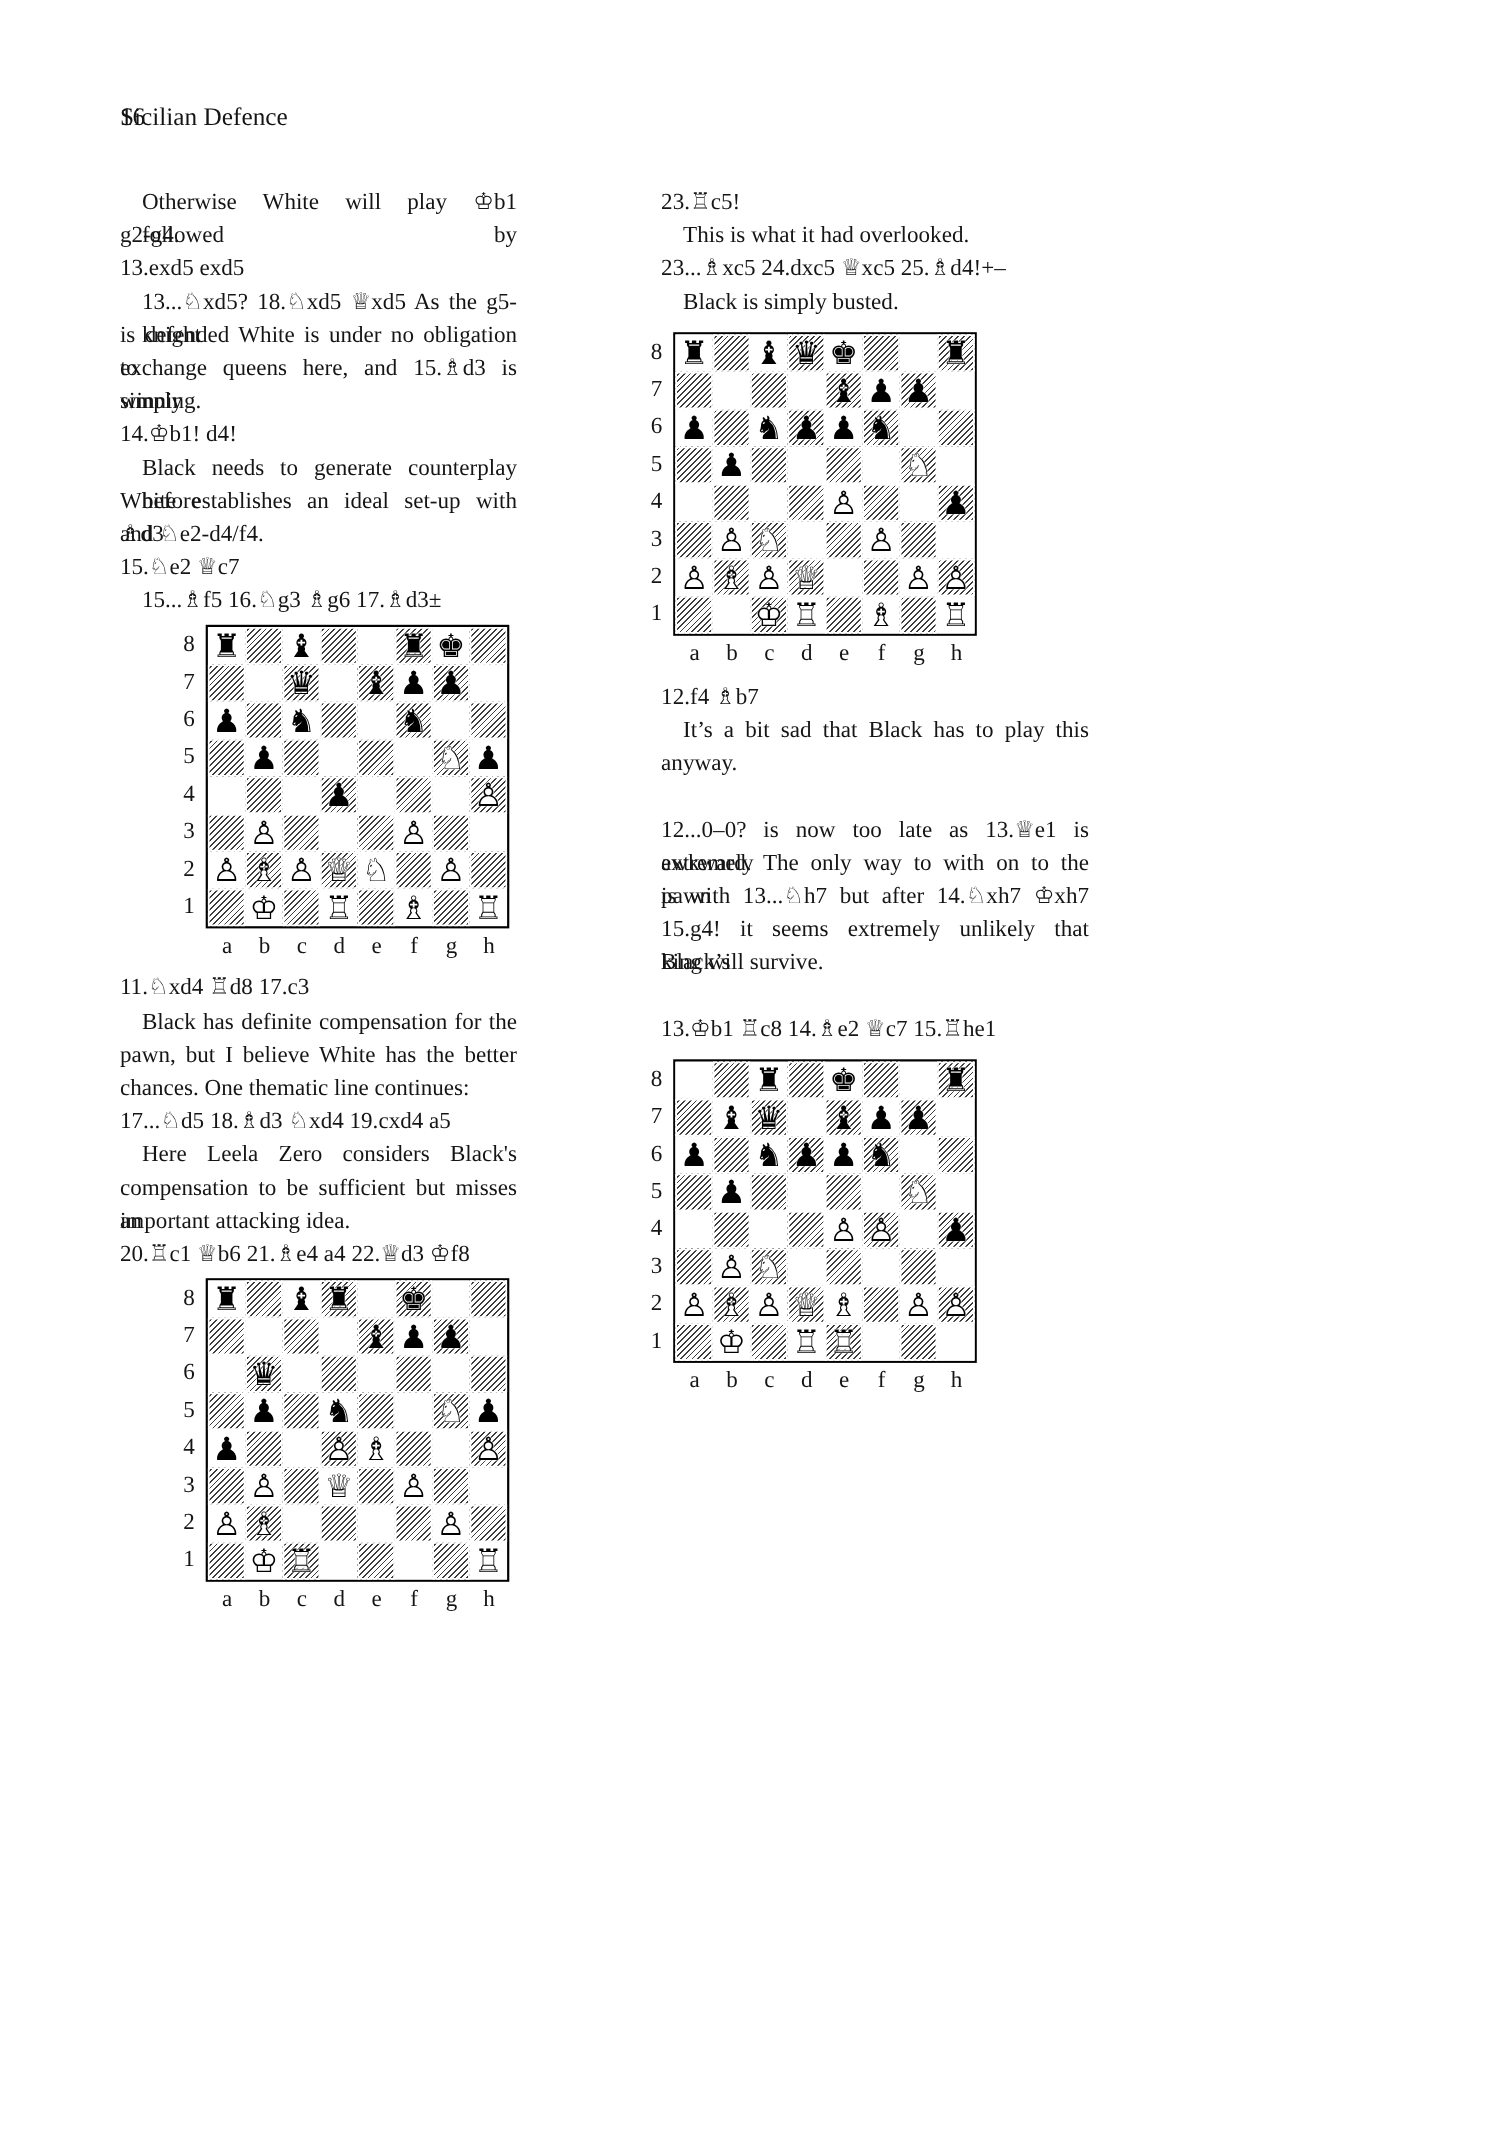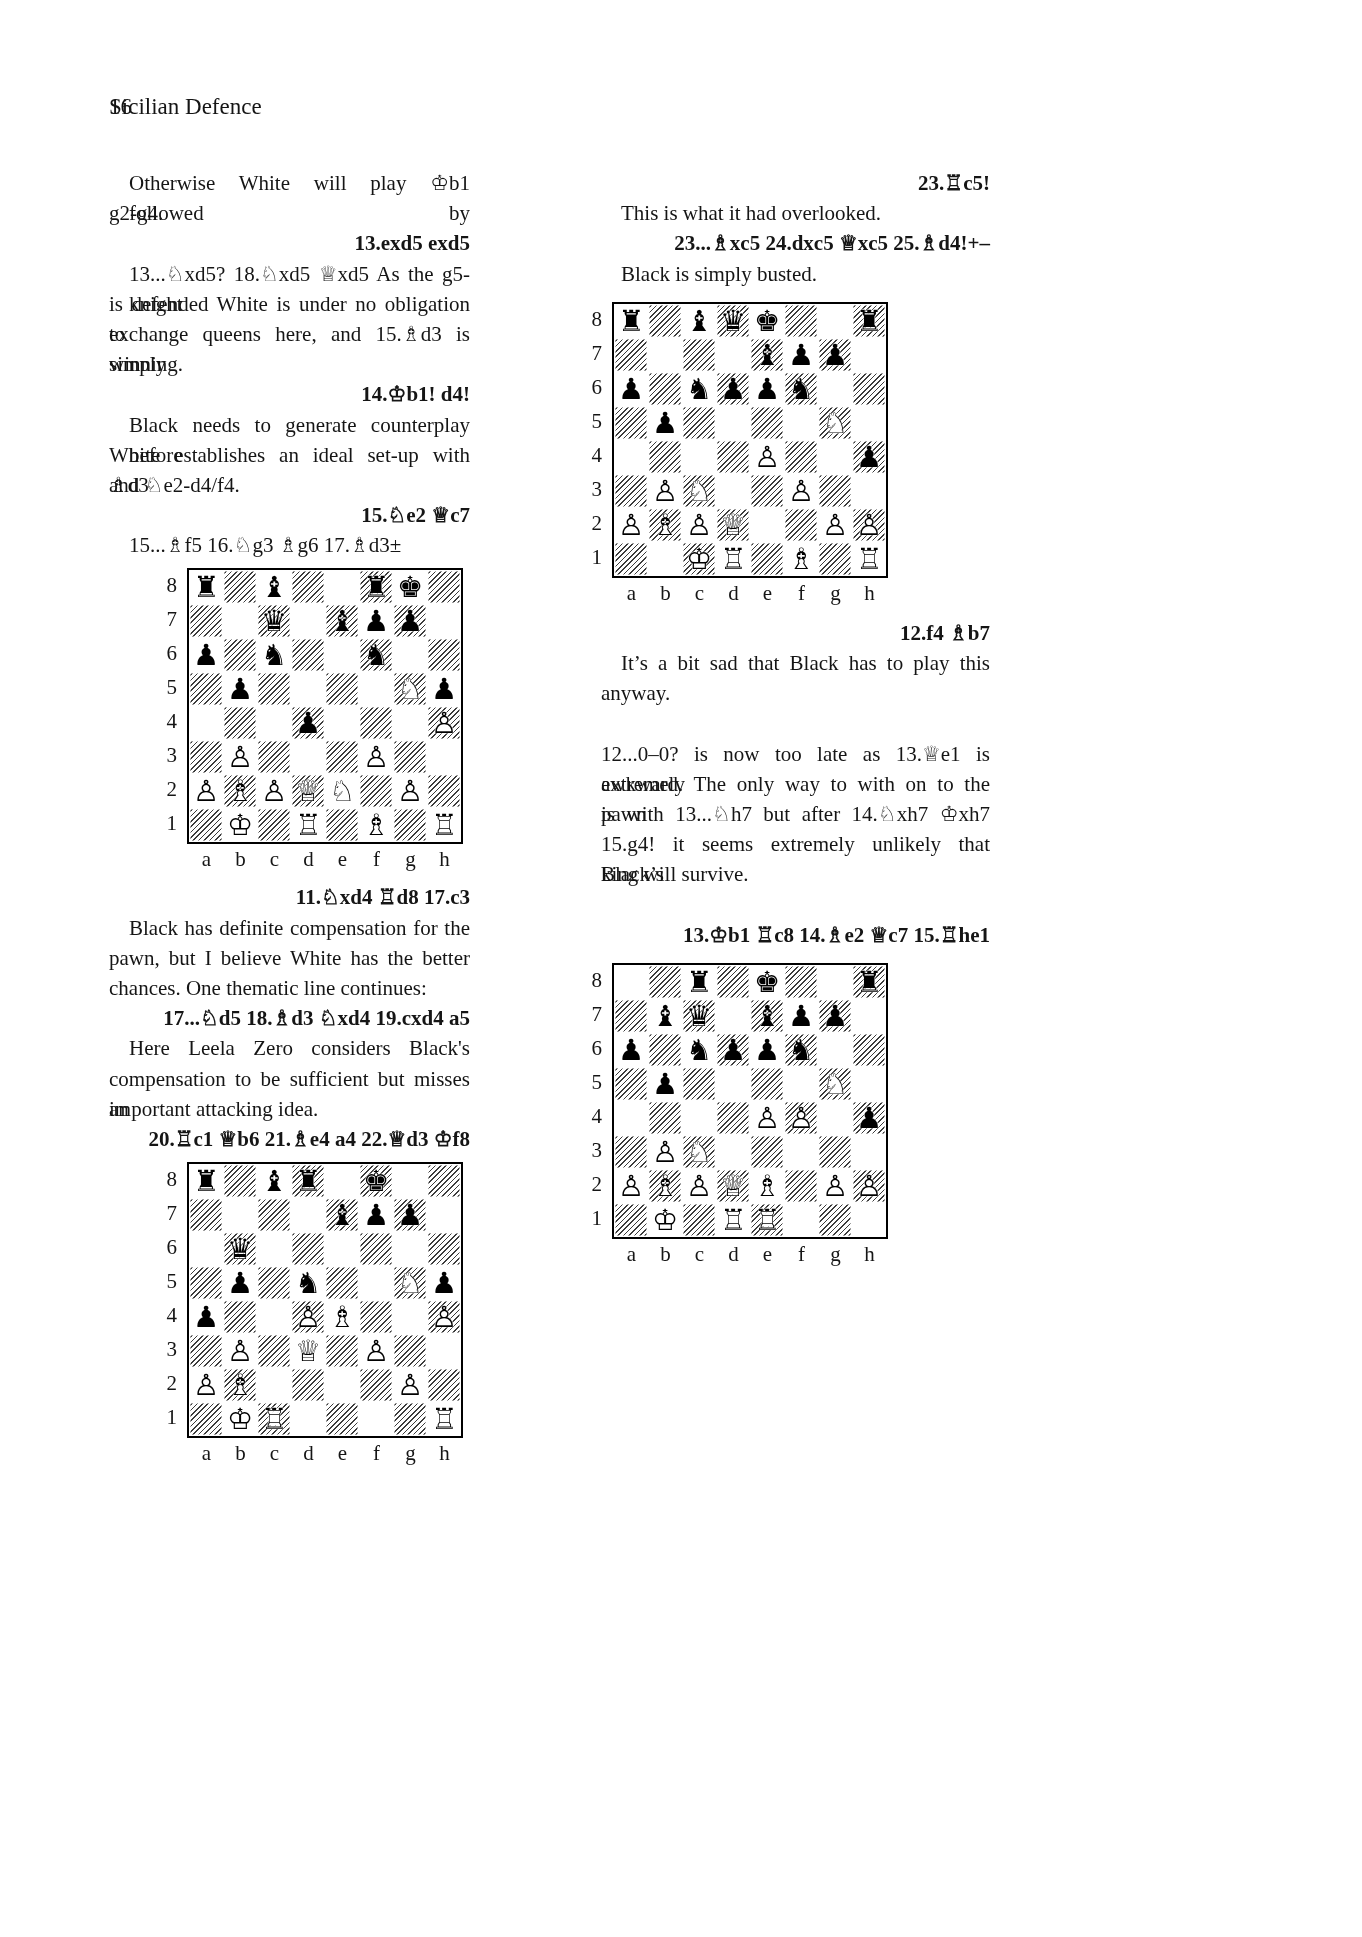--- a/index.html
+++ b/index.html
@@ -7,21 +7,21 @@
        -webkit-font-smoothing:antialiased;position:relative;}
 
   .page-number{position:absolute;left:109px;top:94px;font-size:23px;}
   .page-title{position:absolute;left:109px;top:94px;width:881px;text-align:left;font-size:23px;}
 
   .col{position:absolute;top:168px;}
   .col-left{left:109px;width:361px;}
   .col-right{left:601px;width:389px;}
 
   .ln{font-size:21px;line-height:30.2px;height:30.2px;white-space:nowrap;}
-  .ln.main{font-weight:bold;text-align:right;}
+  .ln.main{font-weight:normal;}
   .ln.indent{padding-left:20px;}
   .ln.j{white-space:normal;text-align:justify;text-align-last:justify;}
   .ln.blank{height:30.2px;}
 
   
 
   
   .diagram{--sq:34px;--lab:21px;}
   .col-left  .diagram{margin:8px 0 10px 46px;}
   .col-right .diagram{margin:13px 0 12px -21px;}

